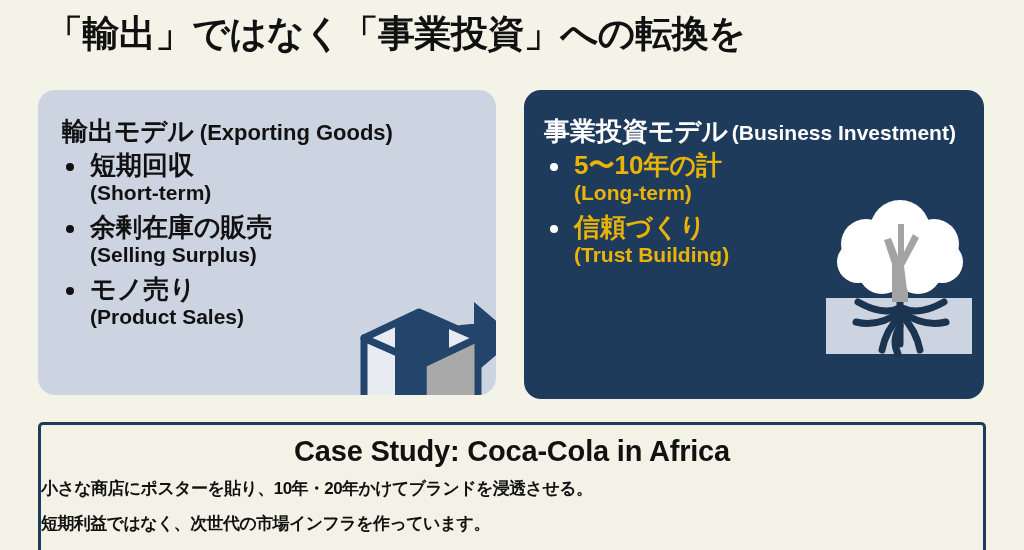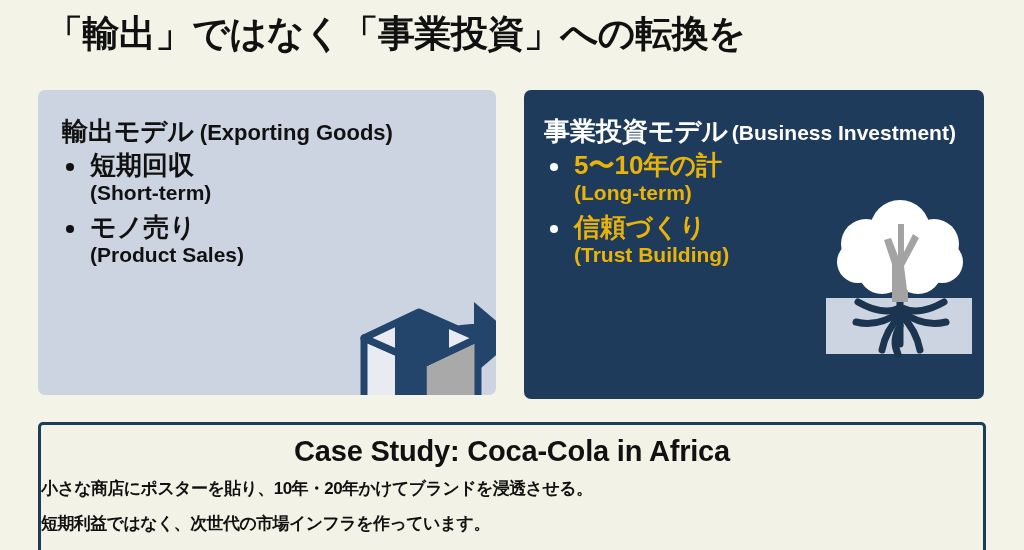--- a/index.html
+++ b/index.html
@@ -30,21 +30,21 @@
     font-weight: bold;
     color: #111111;
     letter-spacing: -0.5px;
     white-space: nowrap;
     line-height: 1.1;
   }
 
   
   .card {
     position: absolute;
-    border-radius: 7px;
+    border-radius: 17px;
     box-sizing: border-box;
     overflow: hidden;
     padding-left: 34px;
   }
   .card-left {
     left: 38px;
     top: 90px;
     width: 458px;
     height: 305px;
     background: #ccd4e1;
@@ -195,20 +195,25 @@
 
     <div class="card-heading">
       <span class="heading-jp">輸出モデル</span><span class="heading-en">(Exporting Goods)</span>
     </div>
 
     <ul class="bullets">
       <li class="bullet-item">
         <span class="bullet-dot"></span>
         <span class="bullet-jp">短期回収</span>
         <span class="bullet-en">(Short-term)</span>
+      </li>
+      <li class="bullet-item">
+        <span class="bullet-dot"></span>
+        <span class="bullet-jp">余剰在庫の販売</span>
+        <span class="bullet-en">(Selling Surplus)</span>
       </li>
       <li class="bullet-item">
         <span class="bullet-dot"></span>
         <span class="bullet-jp">モノ売り</span>
         <span class="bullet-en">(Product Sales)</span>
       </li>
     </ul>
 
     <svg class="icon-box-arrow" viewBox="0 0 180 150">
 

